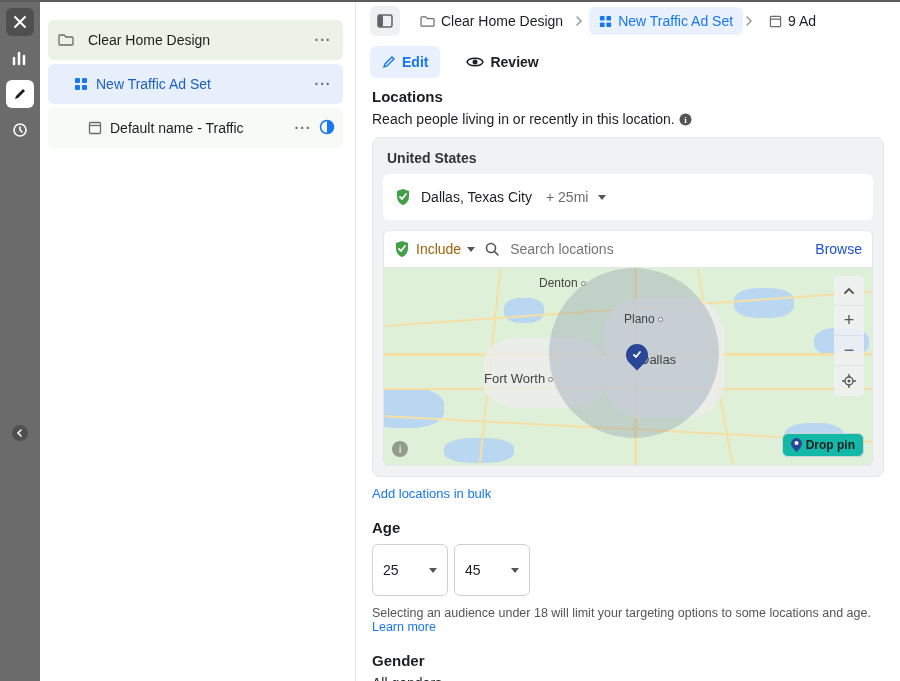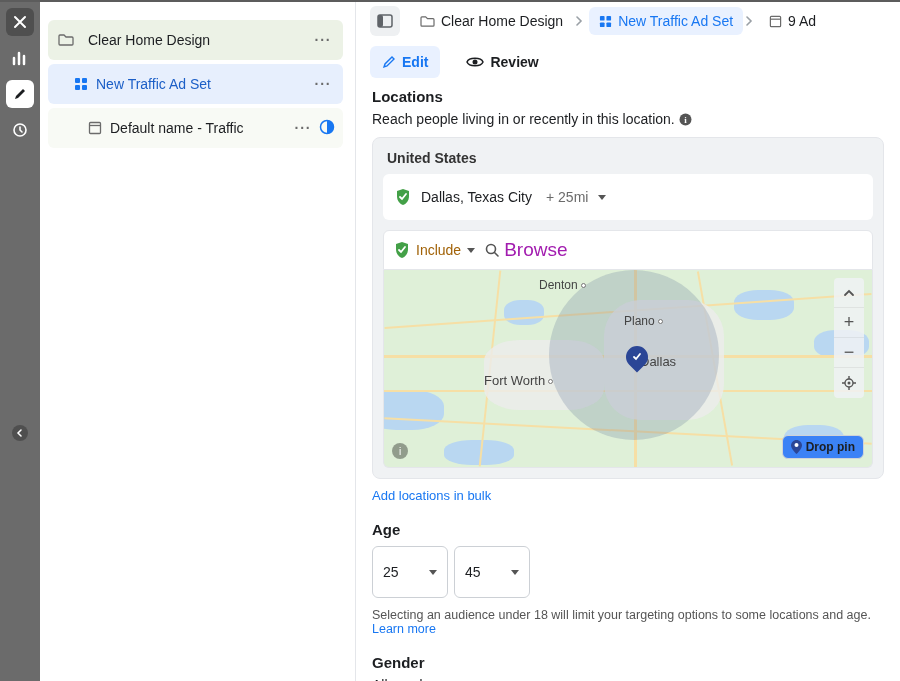--- a/index.html
+++ b/index.html
@@ -50,35 +50,35 @@
   .loc-pill-row { margin: 0 10px 10px; }
   .loc-pill { background: #fff; border-radius: 6px; padding: 14px 12px; display: flex; align-items: center; }
   .loc-pill .name { margin-left: 10px; margin-right: 14px; }
   .loc-pill .radius { color: #6b6b6b; display: flex; align-items: center; cursor: pointer; }
   .shield { width: 16px; height: 18px; }
 
   .search-row { background: #fff; border: 1px solid #e4e6ea; border-radius: 6px 6px 0 0; margin: 0 10px; display: flex; align-items: center; padding: 8px 10px; }
   .inc-btn { display: flex; align-items: center; color: #a16207; cursor: pointer; font-size: 14px; margin-right: 10px; }
   .inc-btn .caret { margin-left: 6px; }
   .search-input { flex: 1; border: none; outline: none; font-size: 14px; padding: 2px 2px 2px 6px; }
-  .browse { color: #a21caf; cursor: pointer; font-size: 19px; }
+  .browse { color: #1d4ed8; cursor: pointer; font-size: 14px; }
 
   .map { position: relative; height: 198px; margin: 0 10px 10px; border: 1px solid #e4e6ea; border-top: none; border-radius: 0 0 6px 6px; overflow: hidden; background: #dff0d8; }
   .map-bg { position: absolute; inset: 0; }
   .map-road { position: absolute; background: #f6dfa5; }
   .map-water { position: absolute; background: #b9d7f1; border-radius: 40%; }
   .map-city { position: absolute; font-size: 12px; color: #444; white-space: nowrap; }
   .map-city .dot { display:inline-block; width:5px; height:5px; border:1px solid #777; border-radius:50%; margin-left:3px; vertical-align: middle; background:#fff;}
   .radius-circle { position: absolute; width: 170px; height: 170px; border-radius: 50%; background: rgba(100,120,150,0.25); left: 165px; top: 0px; }
   .pin { position: absolute; left: 242px; top: 76px; width: 22px; height: 22px; background: #2b4696; border-radius: 50% 50% 50% 0; transform: rotate(-45deg); display:flex; align-items:center; justify-content:center; }
   .pin svg { transform: rotate(45deg); }
   .map-ctrls { position: absolute; right: 8px; top: 8px; width: 30px; background: rgba(240,242,244,0.85); border-radius: 4px; }
   .map-ctrl { height: 30px; display: flex; align-items: center; justify-content: center; color: #555; cursor: pointer; font-size: 18px; border-bottom: 1px solid rgba(0,0,0,0.06); }
   .map-ctrl:last-child { border-bottom: none; }
-  .drop-pin { position: absolute; right: 8px; bottom: 8px; background: #3b82f6; border: 1px solid #d0d3d7; border-radius: 6px; padding: 4px 8px; font-size: 12px; font-weight: 600; display: flex; align-items: center; cursor: pointer; }
+  .drop-pin { position: absolute; right: 8px; bottom: 8px; background: #14b8a6; border: 1px solid #d0d3d7; border-radius: 6px; padding: 4px 8px; font-size: 12px; font-weight: 600; display: flex; align-items: center; cursor: pointer; }
   .map-info { position: absolute; left: 8px; bottom: 8px; width: 16px; height: 16px; border-radius: 50%; background: rgba(0,0,0,0.35); color: #fff; font-size: 10px; display: flex; align-items: center; justify-content: center; cursor: pointer; }
 
   .link { color: #1877f2; font-size: 13px; cursor: pointer; }
   .block { margin-top: 18px; }
   .age-row { display: flex; gap: 6px; margin-top: 8px; }
   .age-sel { width: 76px; height: 52px; border: 1px solid #ccd0d5; border-radius: 6px; background: #fff; display: flex; align-items: center; justify-content: space-between; padding: 0 10px; cursor: pointer; }
   .note { font-size: 12.5px; color: #555; margin-top: 10px; }
   .note a { color: #1877f2; text-decoration: none; }
 
   .caret-dn { width:0; height:0; border-left:4px solid transparent; border-right:4px solid transparent; border-top:5px solid #555; display:inline-block; }
@@ -245,20 +245,21 @@
                 <path d="M8 1 L14 3 V8 C14 13 11 16 8 17 C5 16 2 13 2 8 V3 Z" fill="#43a047"></path>
                 <path d="M5 9 L7 11 L11 6" stroke="#fff" stroke-width="1.8" fill="none" stroke-linecap="round"></path>
               </svg>
             <span style="margin-left:6px;">Include</span>
             <span class="caret-dn caret"></span>
           </div>
           <svg width="15" height="15" viewBox="0 0 15 15" style="margin-right:4px;">
               <circle cx="6" cy="6" r="4.5" fill="none" stroke="#555" stroke-width="1.6"></circle>
               <line x1="9.5" y1="9.5" x2="13" y2="13" stroke="#555" stroke-width="1.6" stroke-linecap="round"></line>
             </svg>
+          <input class="search-input" type="text" placeholder="Search locations" style="">
           <span class="browse">Browse</span>
         </div>
 
         <div class="map">
           <div class="map-bg">
             <div class="map-water" style="left:-20px; top:120px; width:80px; height:40px;"></div>
             <div class="map-water" style="left:120px; top:30px; width:40px; height:25px;"></div>
             <div class="map-water" style="left:350px; top:20px; width:60px; height:30px;"></div>
             <div class="map-water" style="left:430px; top:60px; width:55px; height:28px;"></div>
             <div class="map-water" style="left:60px; top:170px; width:70px; height:25px;"></div>

